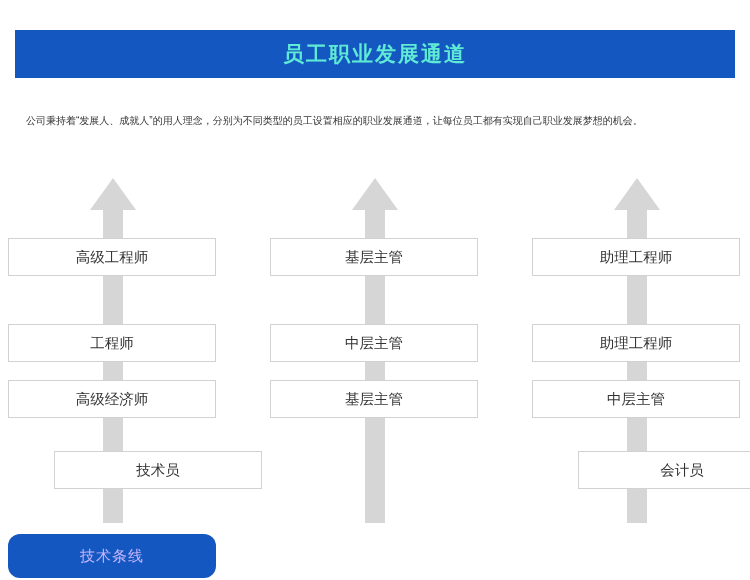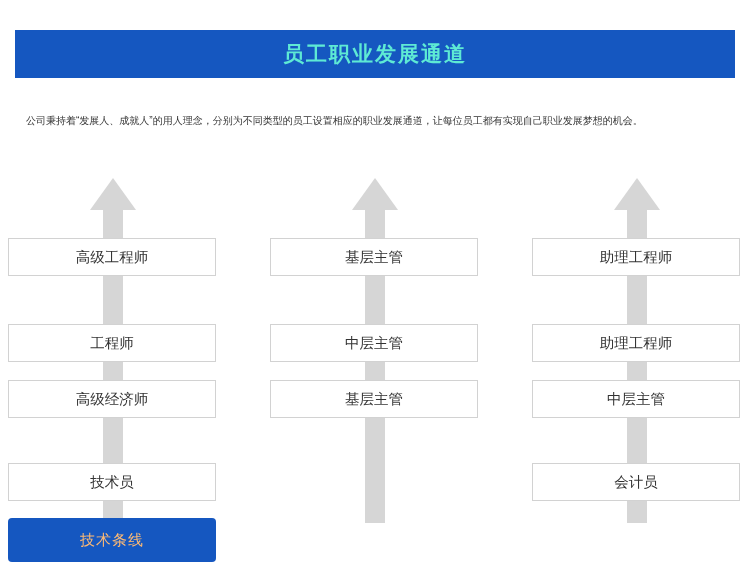--- a/index.html
+++ b/index.html
@@ -103,36 +103,36 @@
     background: #ffffff;
     display: flex;
     align-items: center;
     justify-content: center;
     font-size: 14.5px;
     color: #333333;
   }
   .box.r0 { top: 60px; }
   .box.r1 { top: 146px; }
   .box.r2 { top: 202px; }
-  .box.r3 { top: 285px; }
+  .box.r3 { top: 273px; margin-left: 46px; }
 
   .footer-box {
     position: absolute;
     left: 0;
-    top: 340px;
+    top: 356px;
     width: 208px;
     height: 44px;
     box-sizing: border-box;
     background: #1557c0;
-    border-radius: 4px;
+    border-radius: 12px;
     display: flex;
     align-items: center;
     justify-content: center;
     font-size: 15px;
-    color: #fdba74;
+    color: #c4b5fd;
     letter-spacing: 1px;
   }
 </style>
 </head>
 <body>
 
 <div class="page">
 
   <div class="title-bar">
     <span class="title-text">员工职业发展通道</span>

